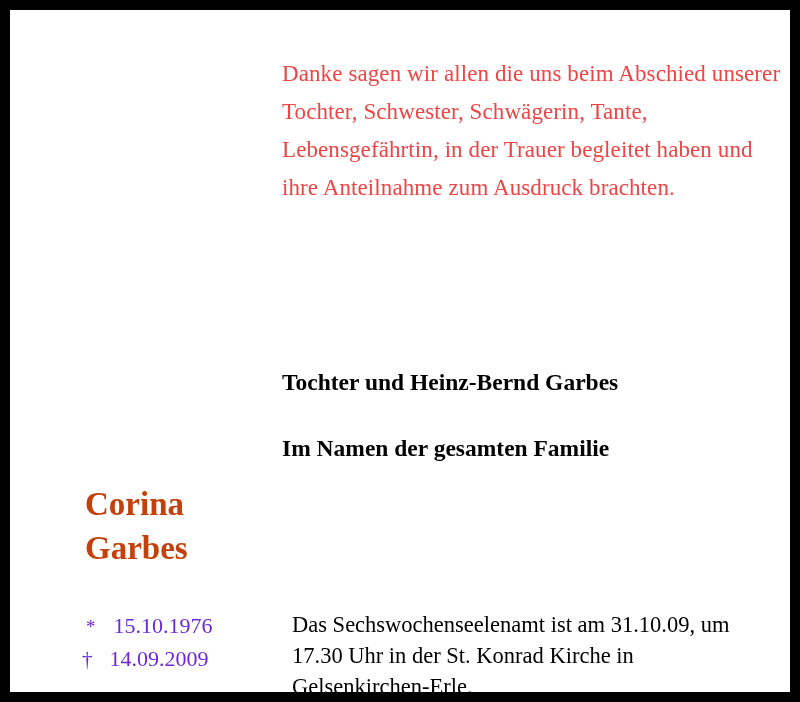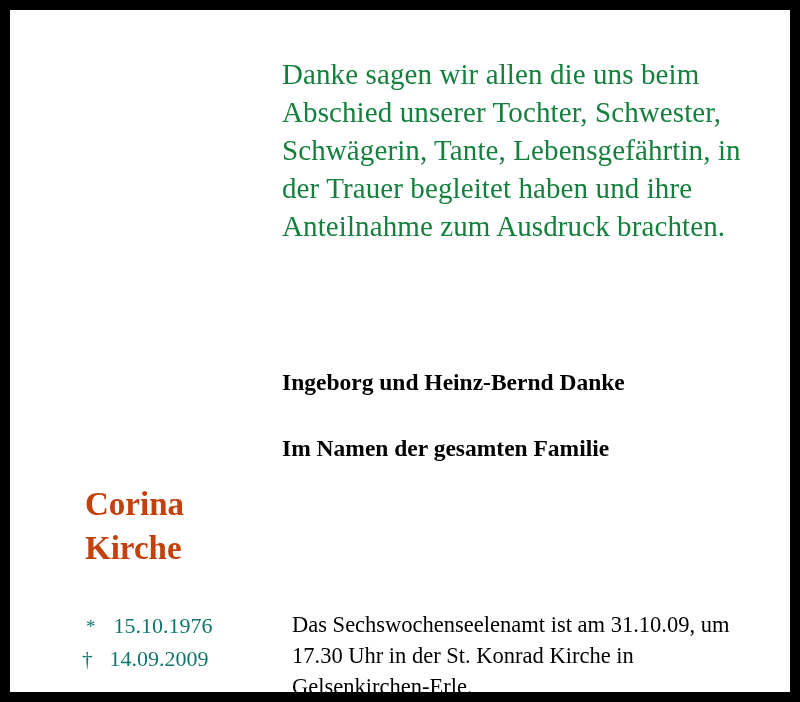--- a/index.html
+++ b/index.html
@@ -48,23 +48,23 @@
     height: 682px;
     background: #ffffff;
   }
 
   
   .thanks {
     position: absolute;
     left: 272px;
     top: 45px;
     width: 500px;
-    font-size: 29px;
+    font-size: 23px;
     line-height: 38px;
-    color: #15803d;
+    color: #ef4444;
     letter-spacing: 0.1px;
   }
 
   .signature {
     position: absolute;
     left: 272px;
     top: 352px;
     width: 500px;
     font-size: 23.5px;
     font-weight: bold;
@@ -87,21 +87,21 @@
     line-height: 44px;
     color: #c2410c;
   }
   .dates {
     position: absolute;
     left: 72px;
     top: 600px;
     width: 200px;
     font-size: 22px;
     line-height: 32px;
-    color: #0f766e;
+    color: #6d28d9;
   }
   .dates .row {
     display: block;
     white-space: nowrap;
   }
   .dates .sym {
     display: inline-block;
     width: 22px;
     text-align: left;
     font-size: 21px;
@@ -131,27 +131,27 @@
   <div class="frame-top"></div>
   <div class="frame-bottom"></div>
   <div class="frame-left"></div>
   <div class="frame-right"></div>
 
   <div class="inner">
 
     <div class="thanks">Danke sagen wir allen die uns beim Abschied unserer Tochter, Schwester, Schwägerin, Tante, Lebensgefährtin, in der Trauer begleitet haben und ihre Anteilnahme zum Ausdruck brachten.</div>
 
     <div class="signature">
-      <span class="line1">Ingeborg und Heinz-Bernd Danke</span>
+      <span class="line1">Tochter und Heinz-Bernd Garbes</span>
       <span class="line2">Im Namen der gesamten Familie</span>
     </div>
 
     <div class="deceased-name">
       <div>Corina</div>
-      <div>Kirche</div>
+      <div>Garbes</div>
     </div>
 
     <div class="dates">
       <span class="row">
         <span class="sym star">*</span>
         <span>15.10.1976</span>
       </span>
       <span class="row">
         <span class="sym cross">†</span>
         <span>14.09.2009</span>

